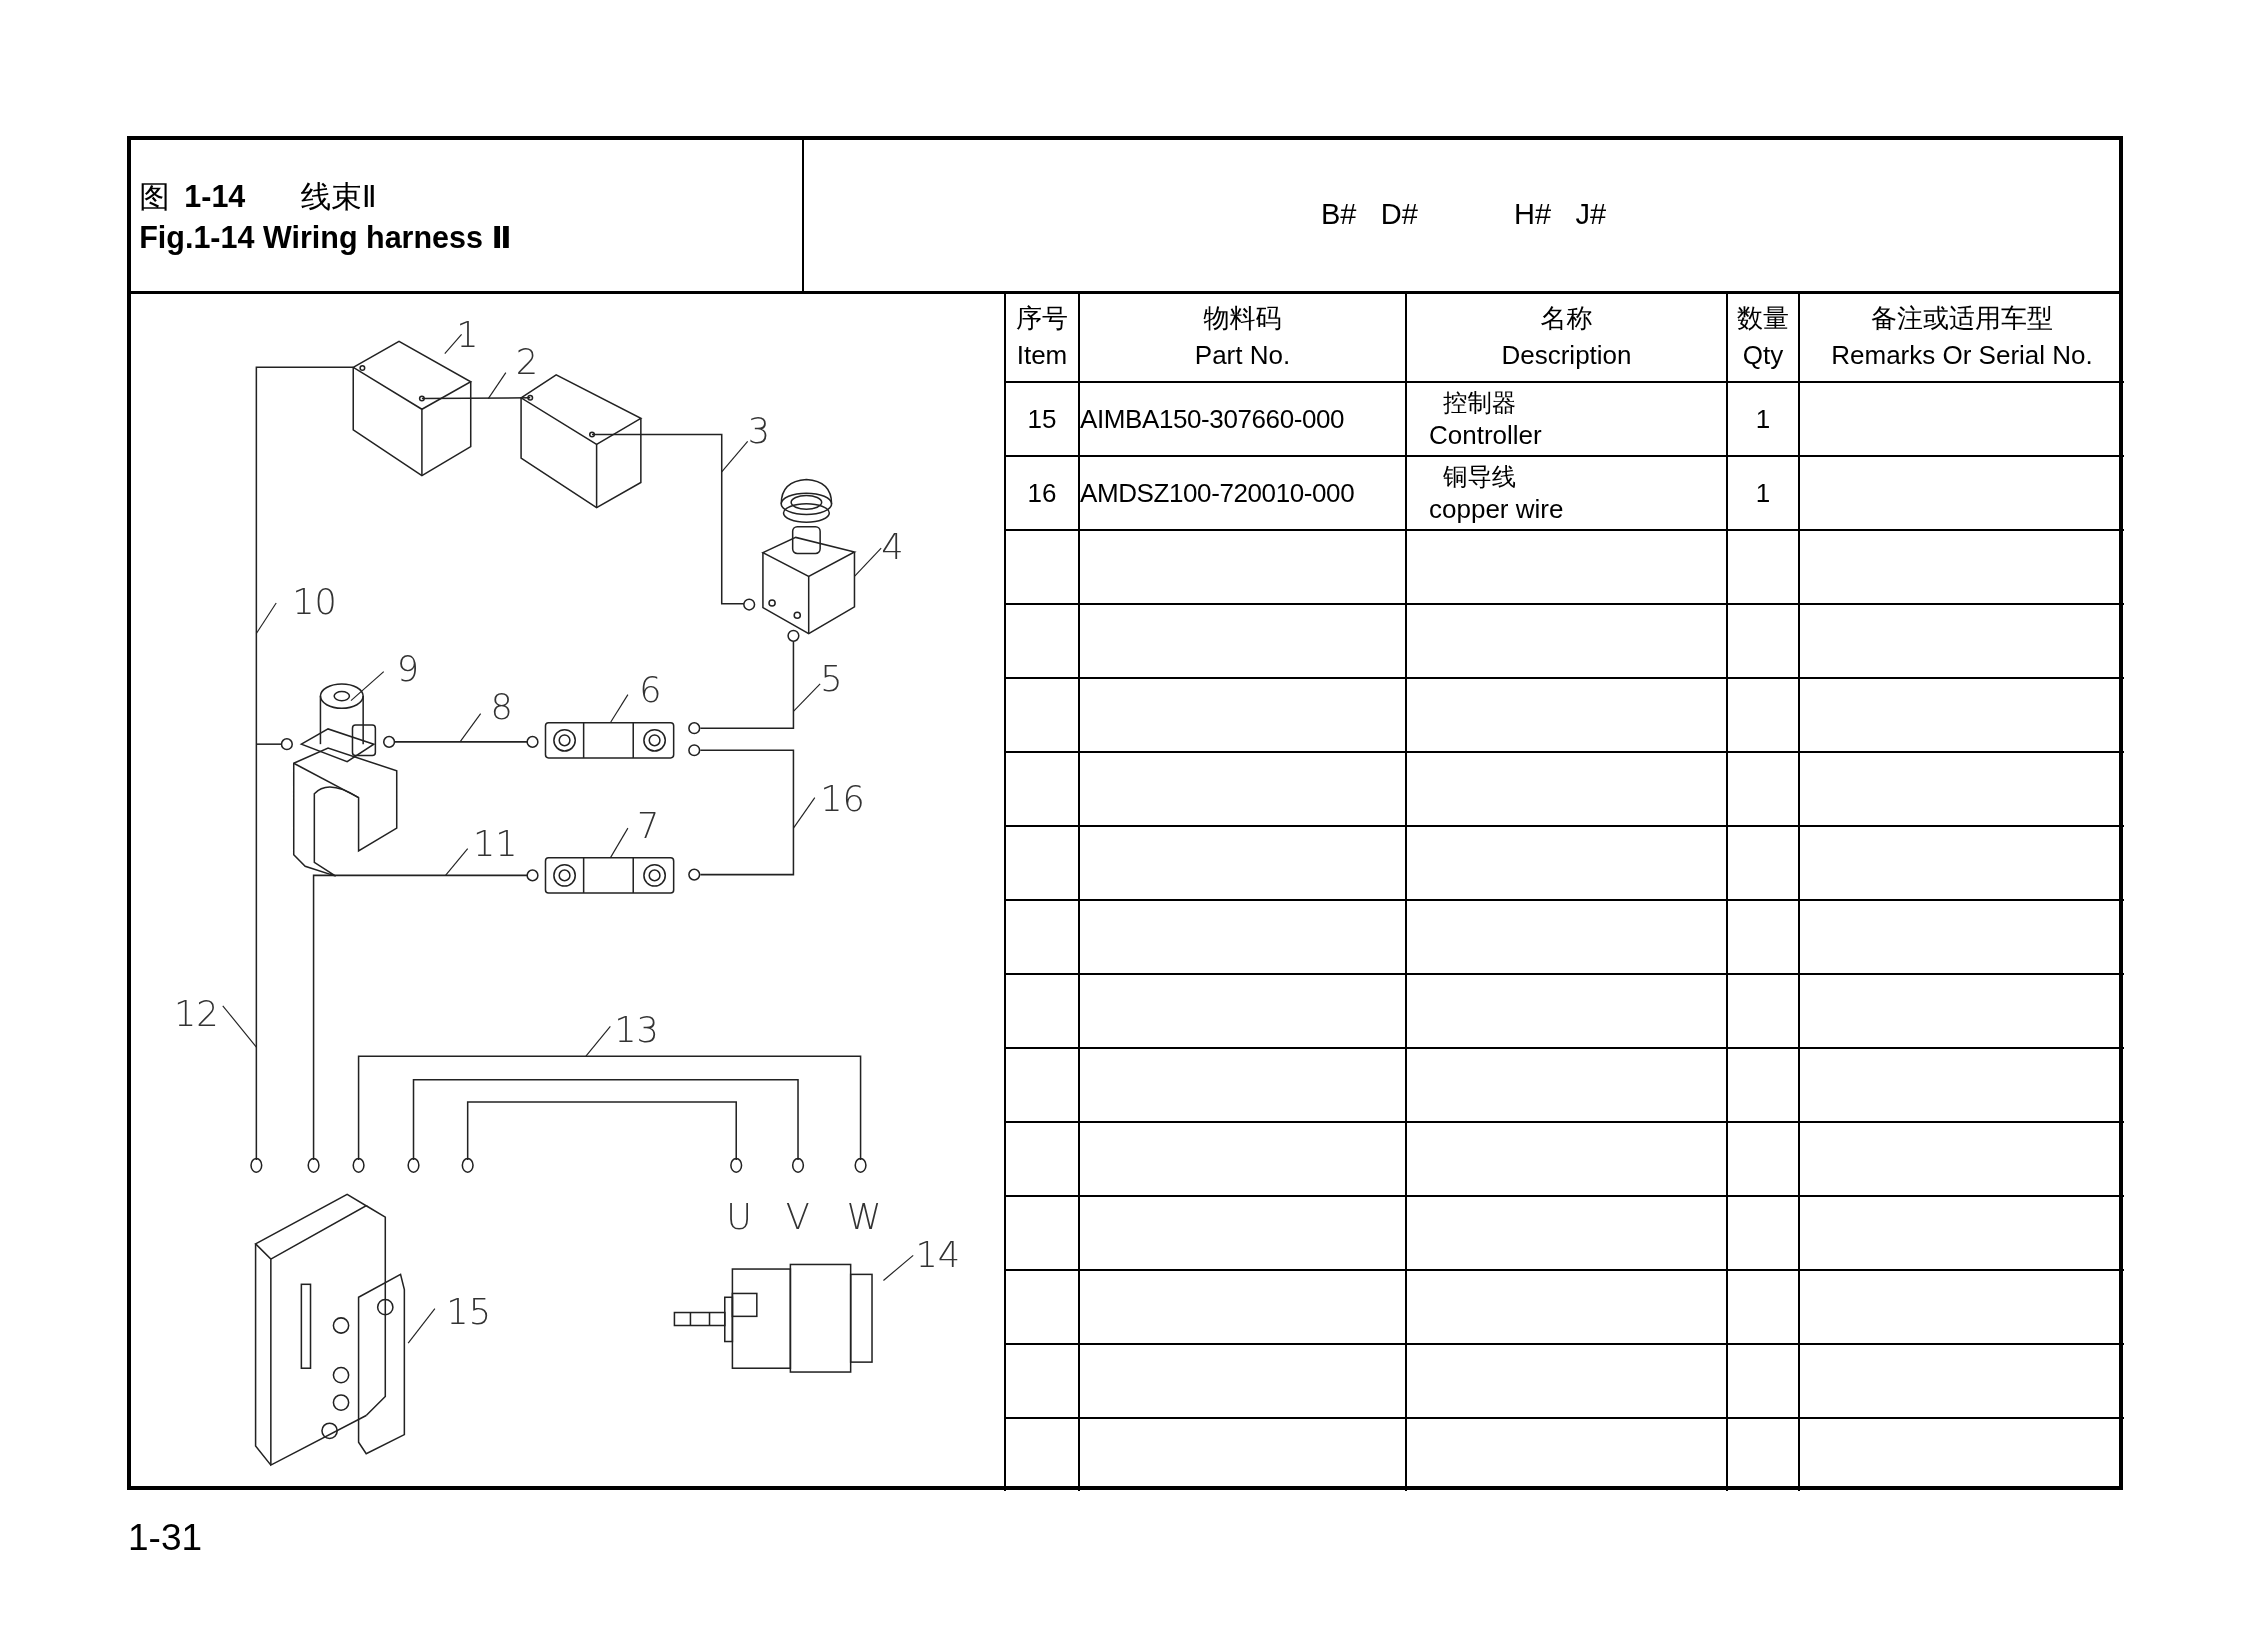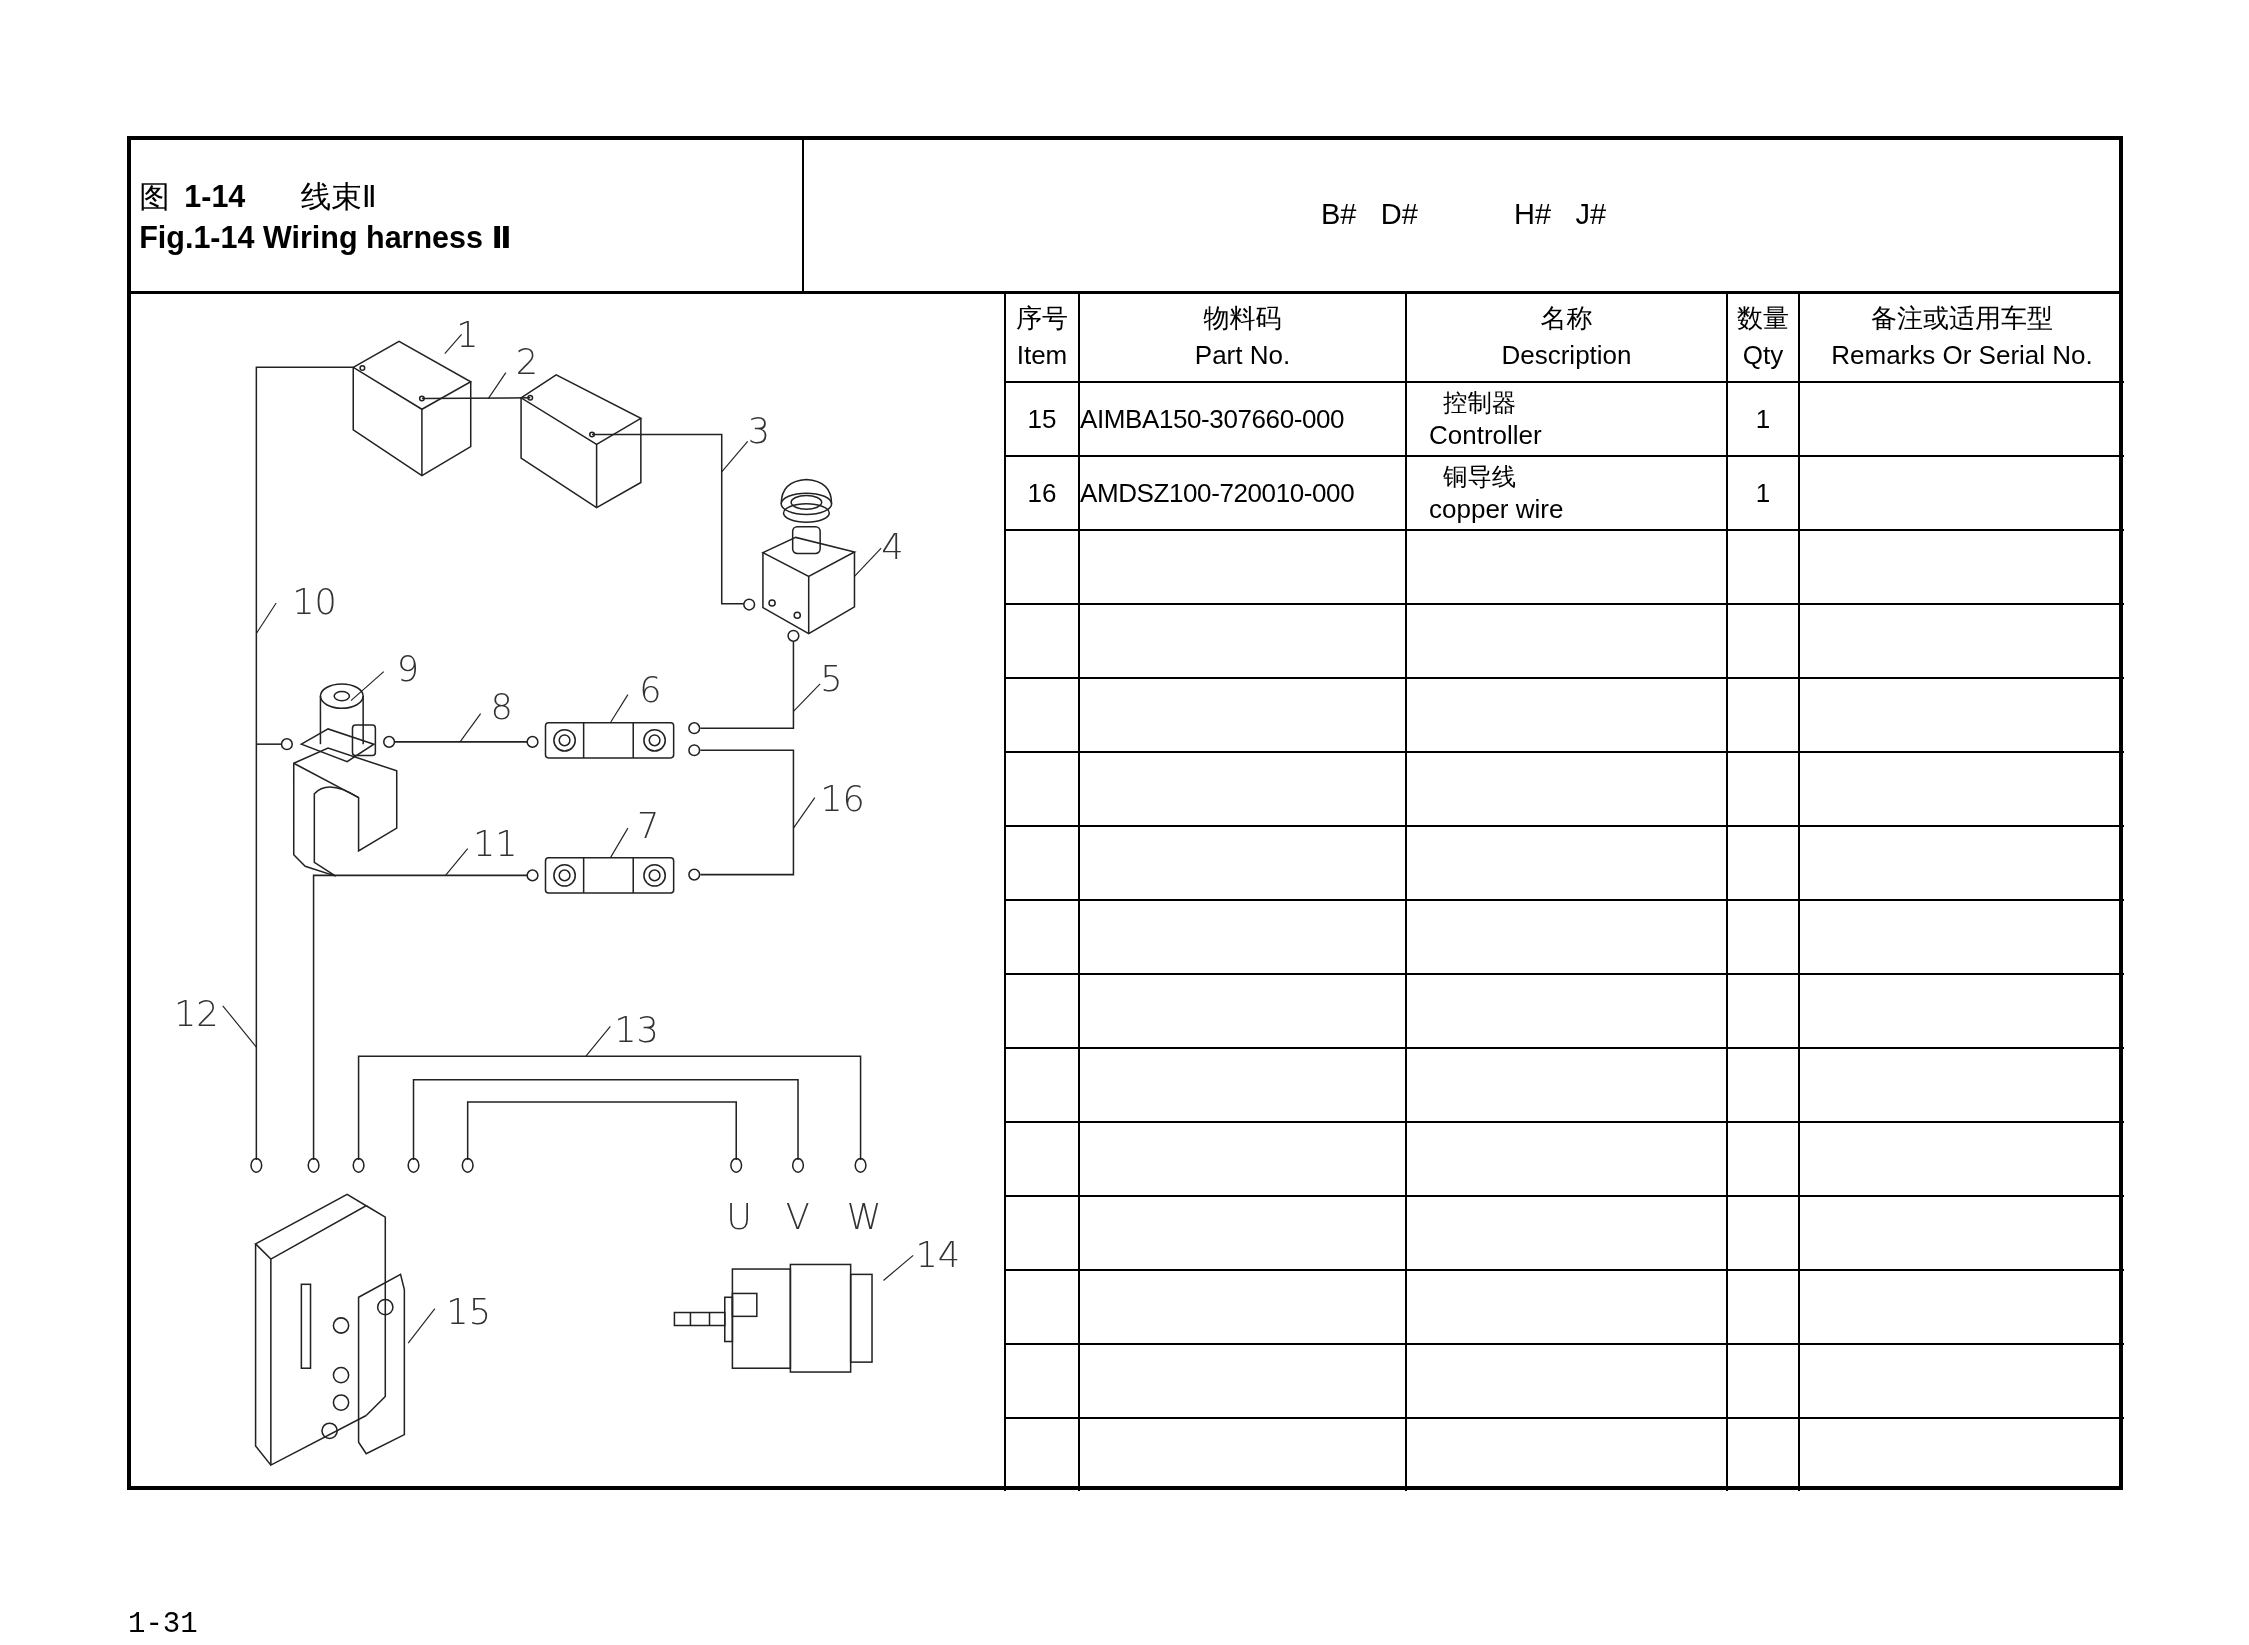--- a/index.html
+++ b/index.html
@@ -32,21 +32,21 @@
   table.bom-table th .cn { font-family:"DejaVu Serif", serif; font-size:26px; display:block; }
   table.bom-table th .en { display:block; }
   table.bom-table td { height:72px; font-size:26px; vertical-align:middle; }
   td.c-item, td.c-qty { text-align:center; }
   td.c-part { padding-left:3.1px; white-space:nowrap; letter-spacing:-0.4px; }
   td.c-desc { padding-left:3.1px; line-height:32px; }
   td.c-desc .cn { display:block; font-family:"DejaVu Serif", serif; font-size:24.4px;padding-left:36px; }
   td.c-desc .en { display:block;margin-left:22px; }
 
   .diagram { position:absolute; left:132px; top:294px; width:872px; height:1191px; }
-  .page-num { position:absolute; left:128px; top:1608px; font-family:Liberation Mono, monospace; font-size:29px; }
+  .page-num { position:absolute; left:128px; top:1517px; font-family:Liberation Sans, sans-serif; font-size:37px; }
 </style>
 </head>
 <body>
 
 <div class="frame"></div>
 
 <div class="title-cell">
   <div class="title-line cn">
     <span>图</span>
     <span class="num">1-14</span>

